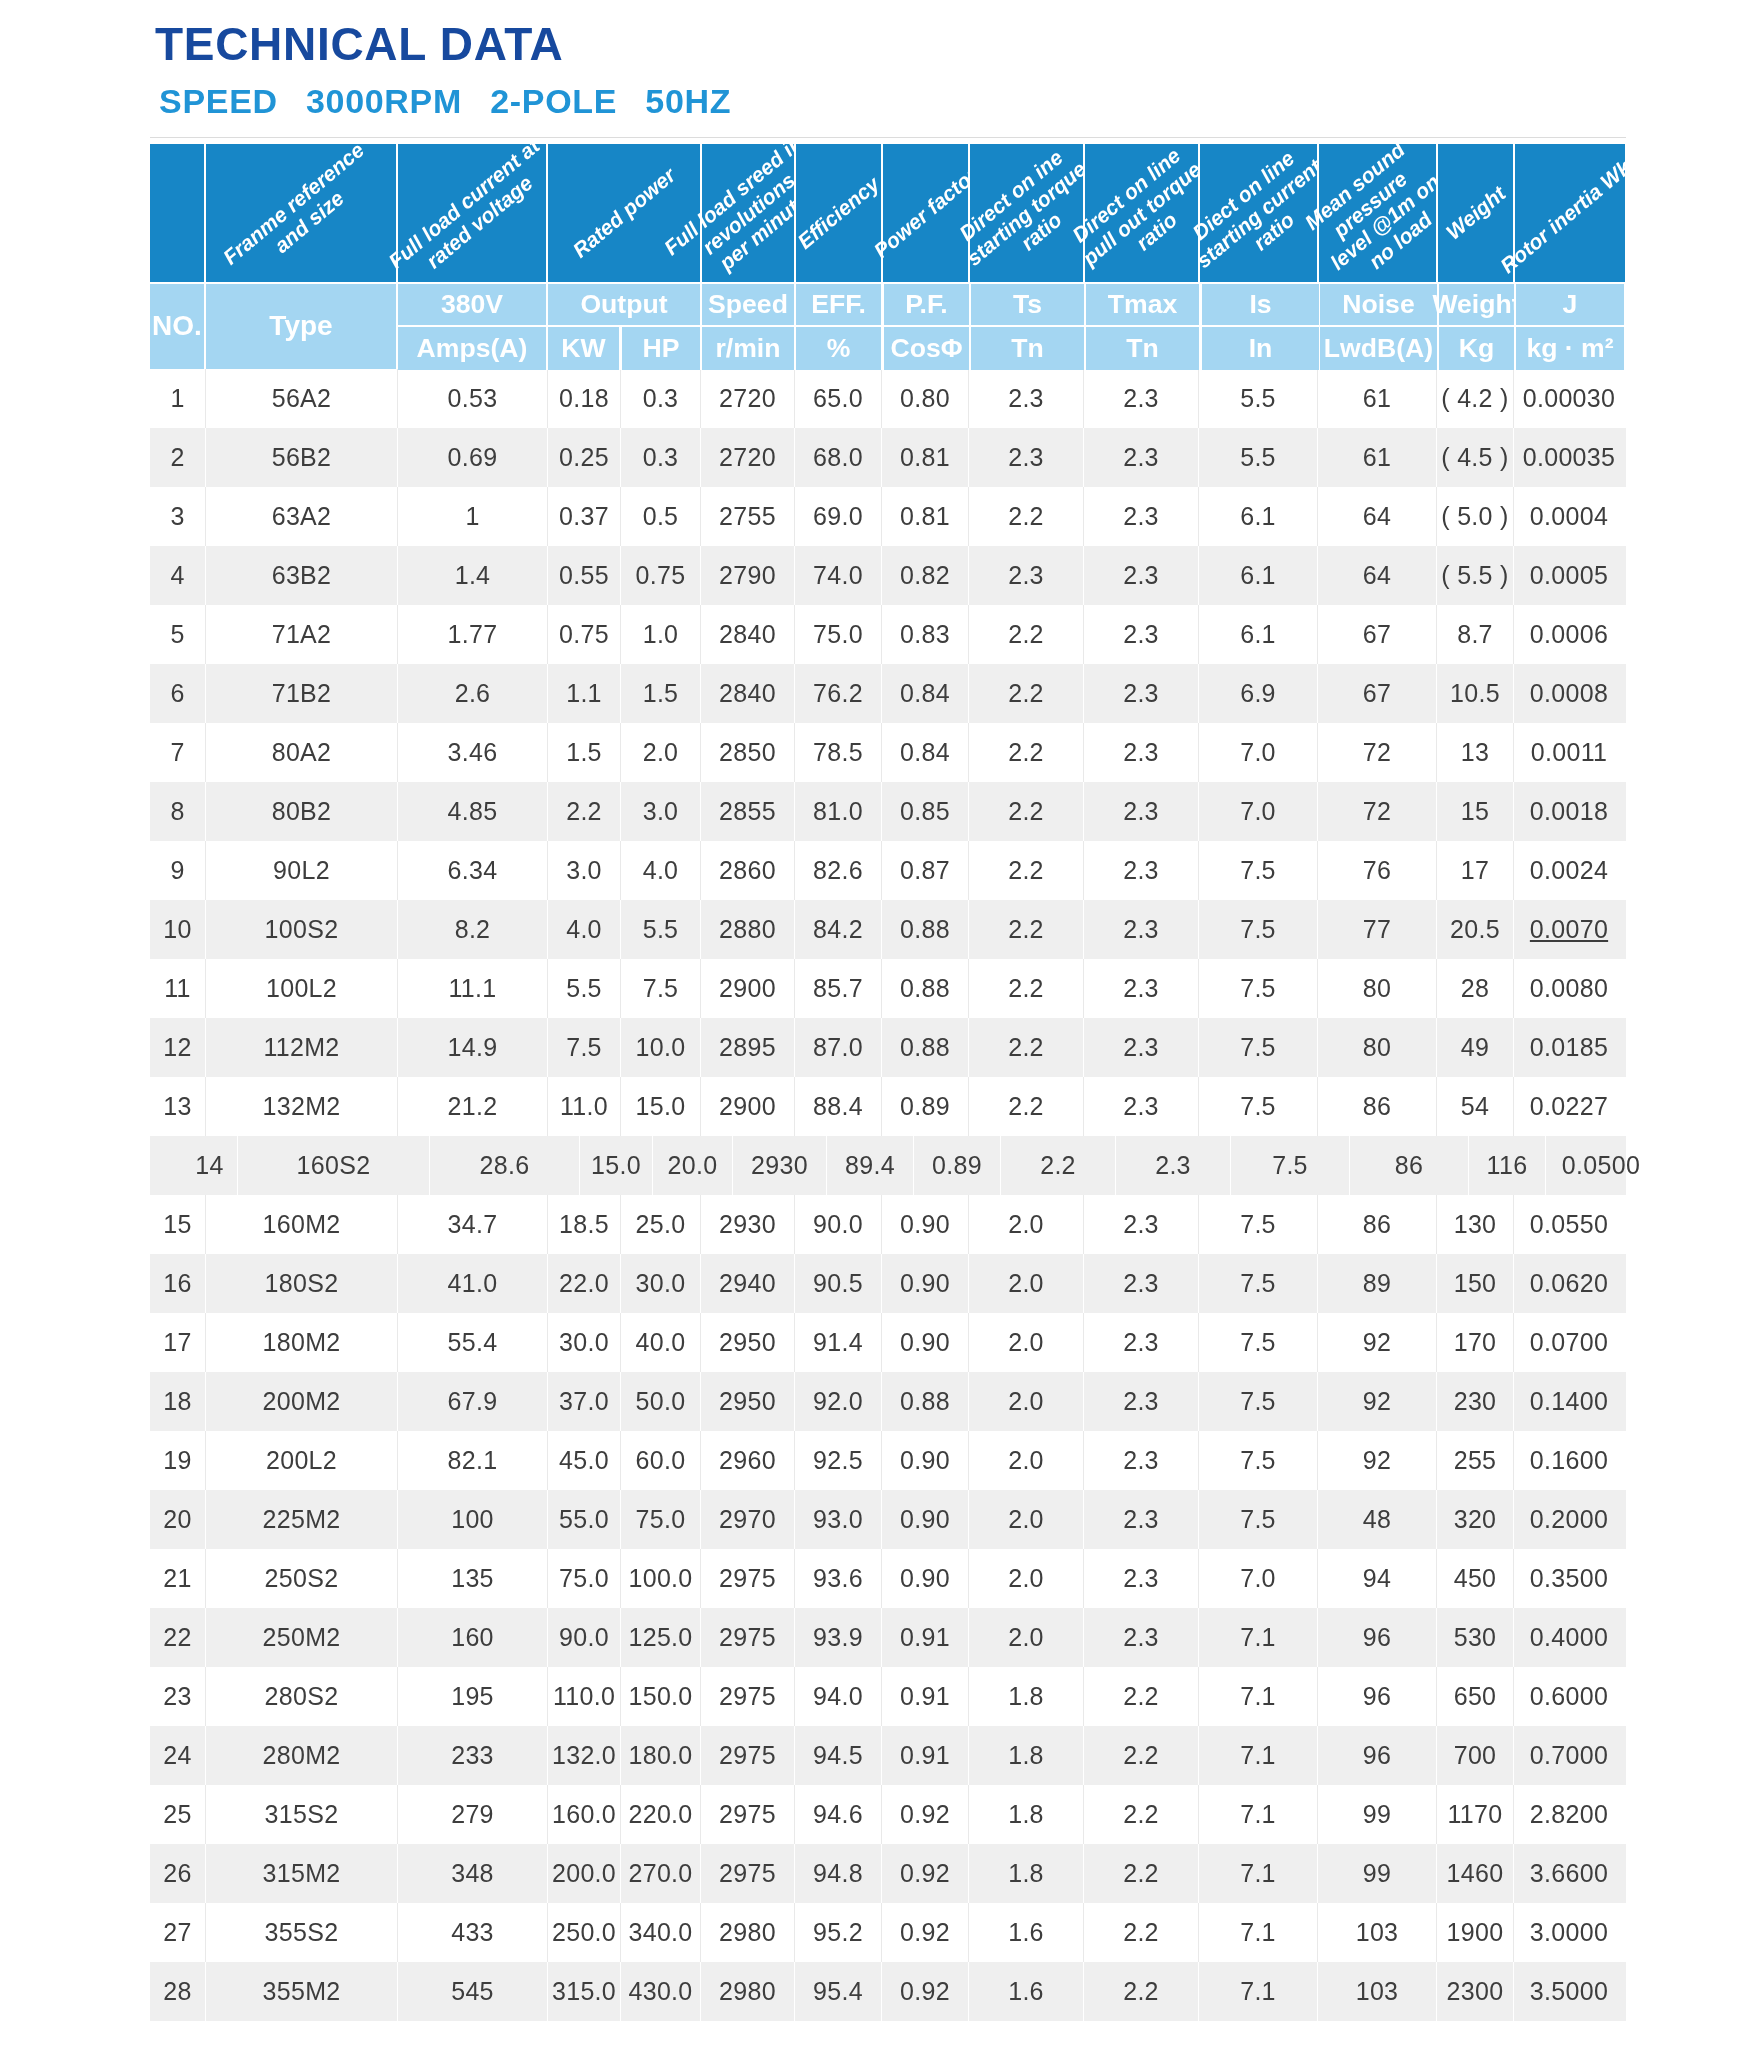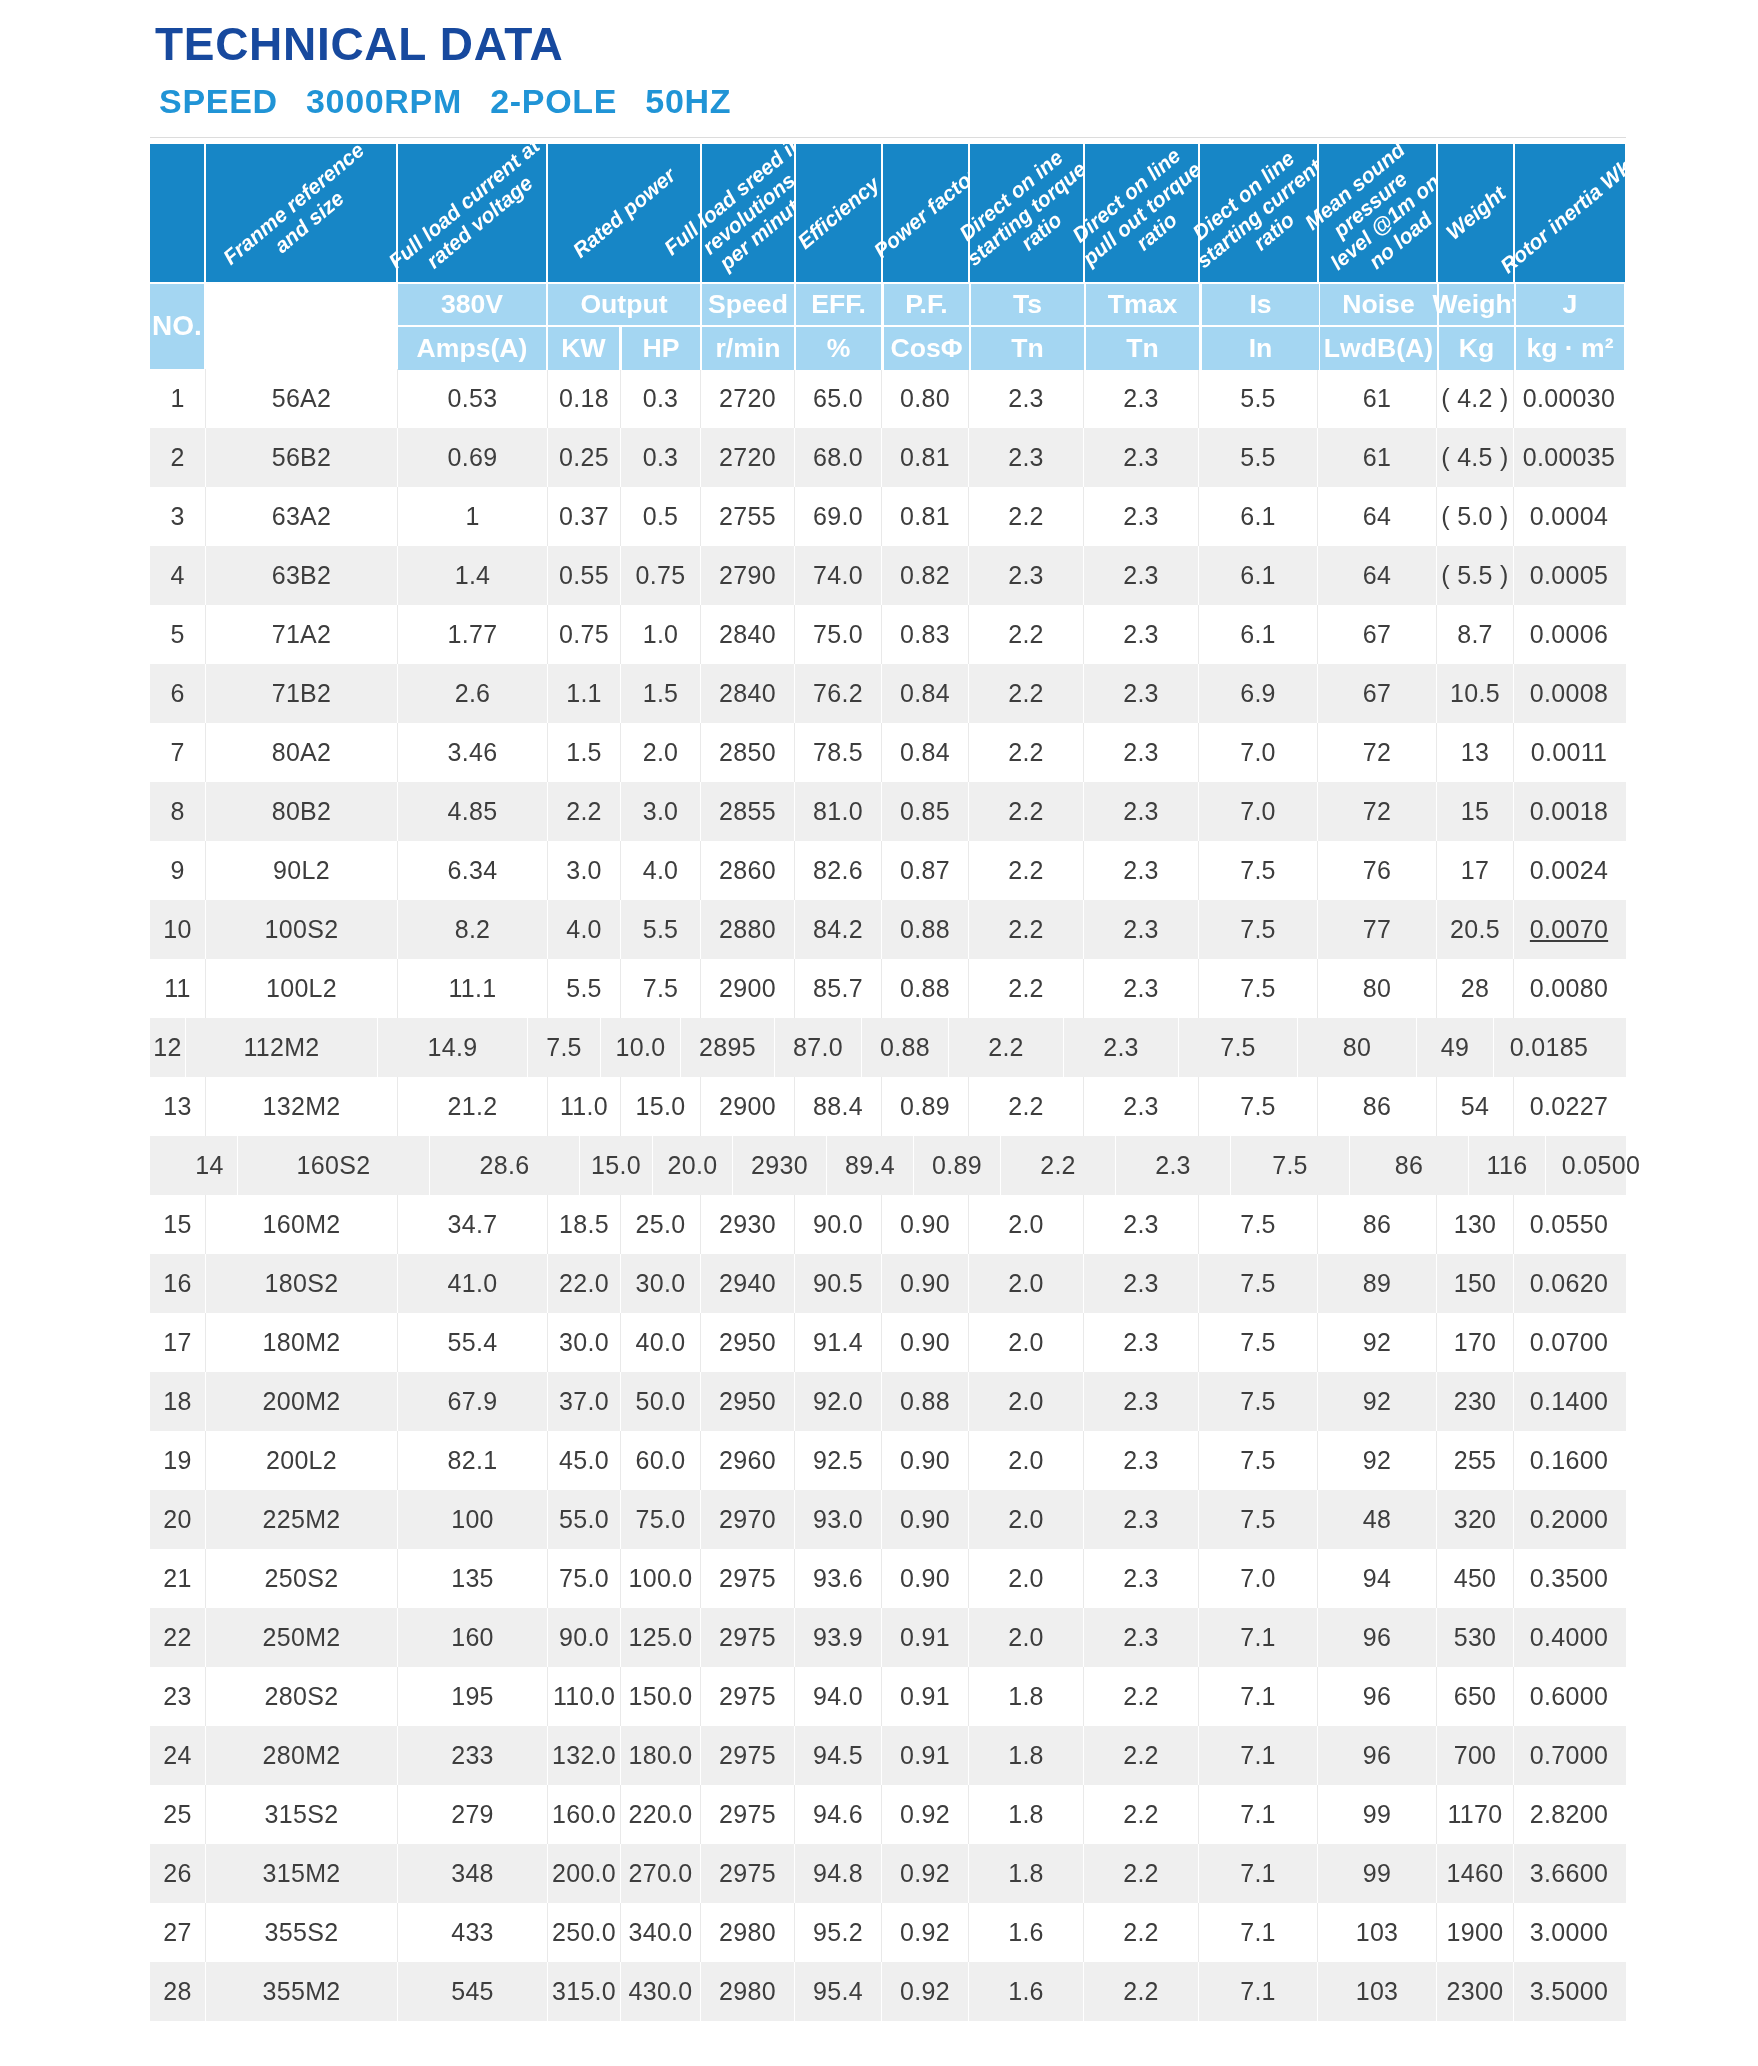--- a/index.html
+++ b/index.html
@@ -111,20 +111,21 @@
         </div>
         <div class="diag-cell" style="width: 77px;">
           <div class="diag-label">Weight</div>
         </div>
         <div class="diag-cell" style="width: 110px;">
           <div class="diag-label">Rotor inertia Wk2</div>
         </div>
       </div>
     <div class="sub-head" id="sub-head">
         <div class="sub-cell corner" style="left: 0px; width: 56px;">NO.</div>
+        <div class="sub-cell corner" style="left: 56px; width: 192px;">Type</div>
         <div class="sub-cell r1" style="left: 248px; width: 150px;">380V</div>
         <div class="sub-cell r1" style="left: 398px; width: 154px;">Output</div>
         <div class="sub-cell r1" style="left: 552px; width: 94px;">Speed</div>
         <div class="sub-cell r1" style="left: 646px; width: 87px;">EFF.</div>
         <div class="sub-cell r1" style="left: 734px; width: 87px;">P.F.</div>
         <div class="sub-cell r1" style="left: 821px; width: 115px;">Ts</div>
         <div class="sub-cell r1" style="left: 936px; width: 115px;">Tmax</div>
         <div class="sub-cell r1" style="left: 1052px; width: 119px;">Is</div>
         <div class="sub-cell r1" style="left: 1170px; width: 119px;">Noise</div>
         <div class="sub-cell r1" style="left: 1289px; width: 77px;">Weight</div>
@@ -313,21 +314,21 @@
           <div class="tcell" style="width: 87px;">85.7</div>
           <div class="tcell" style="width: 87px;">0.88</div>
           <div class="tcell" style="width: 115px;">2.2</div>
           <div class="tcell" style="width: 115px;">2.3</div>
           <div class="tcell" style="width: 119px;">7.5</div>
           <div class="tcell" style="width: 119px;">80</div>
           <div class="tcell" style="width: 77px;">28</div>
           <div class="tcell" style="width: 110px;">0.0080</div>
         </div>
         <div class="trow even">
-          <div class="tcell" style="width: 36px;">12</div>
+          <div class="tcell" style="width: 56px;">12</div>
           <div class="tcell" style="width: 192px;">112M2</div>
           <div class="tcell" style="width: 150px;">14.9</div>
           <div class="tcell" style="width: 73px;">7.5</div>
           <div class="tcell" style="width: 80px;">10.0</div>
           <div class="tcell" style="width: 94px;">2895</div>
           <div class="tcell" style="width: 87px;">87.0</div>
           <div class="tcell" style="width: 87px;">0.88</div>
           <div class="tcell" style="width: 115px;">2.2</div>
           <div class="tcell" style="width: 115px;">2.3</div>
           <div class="tcell" style="width: 119px;">7.5</div>

